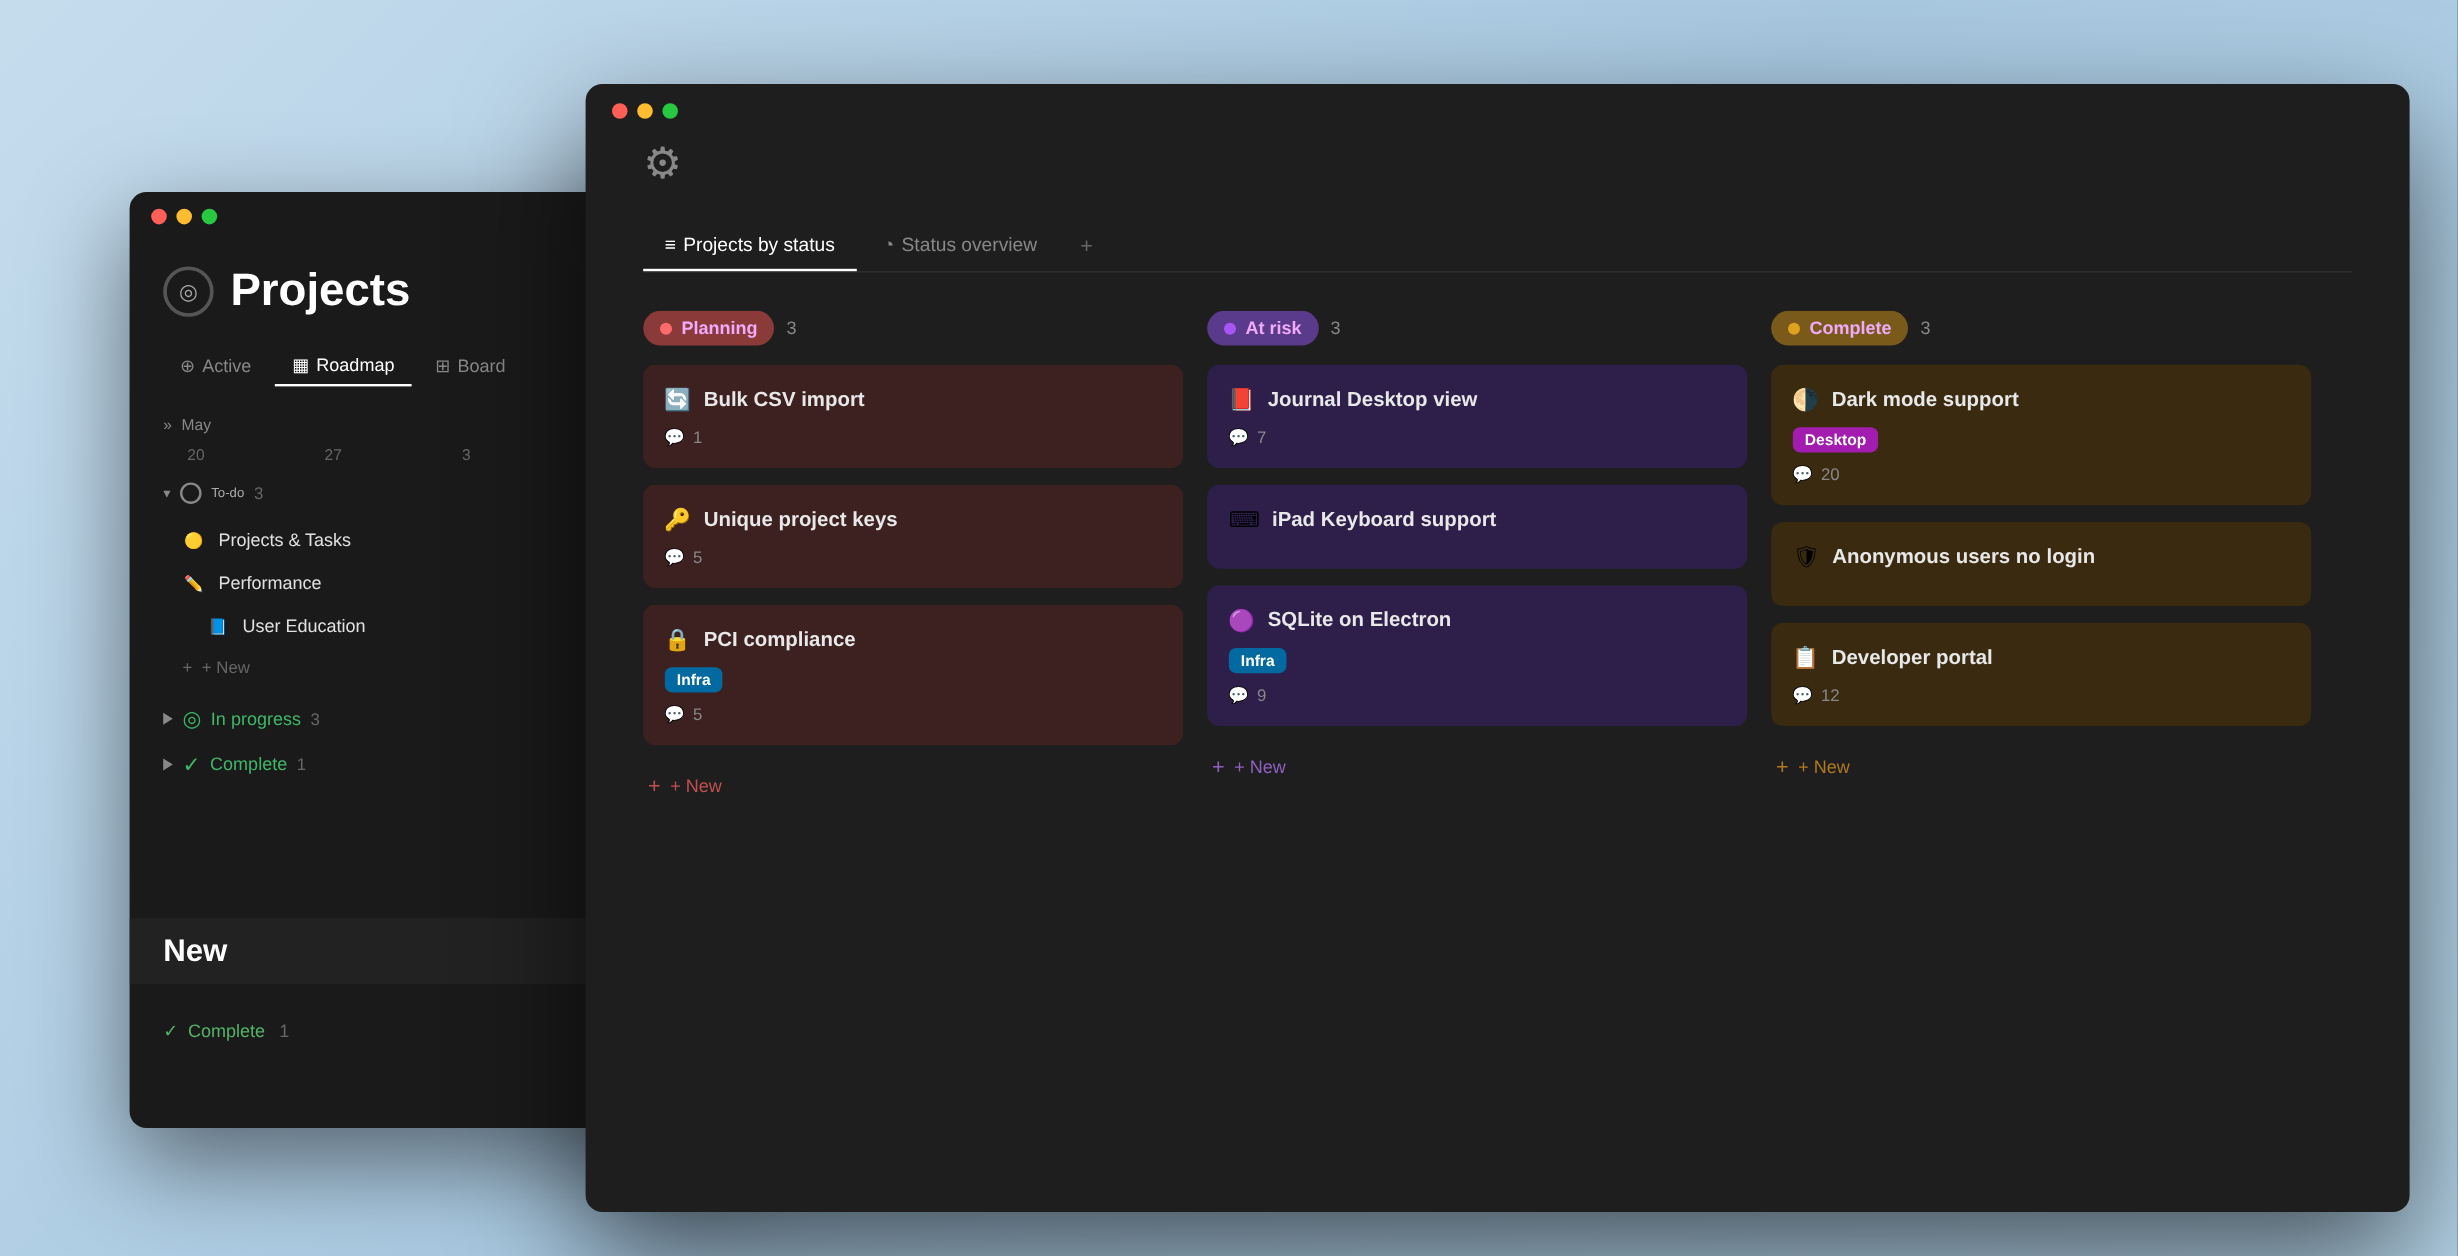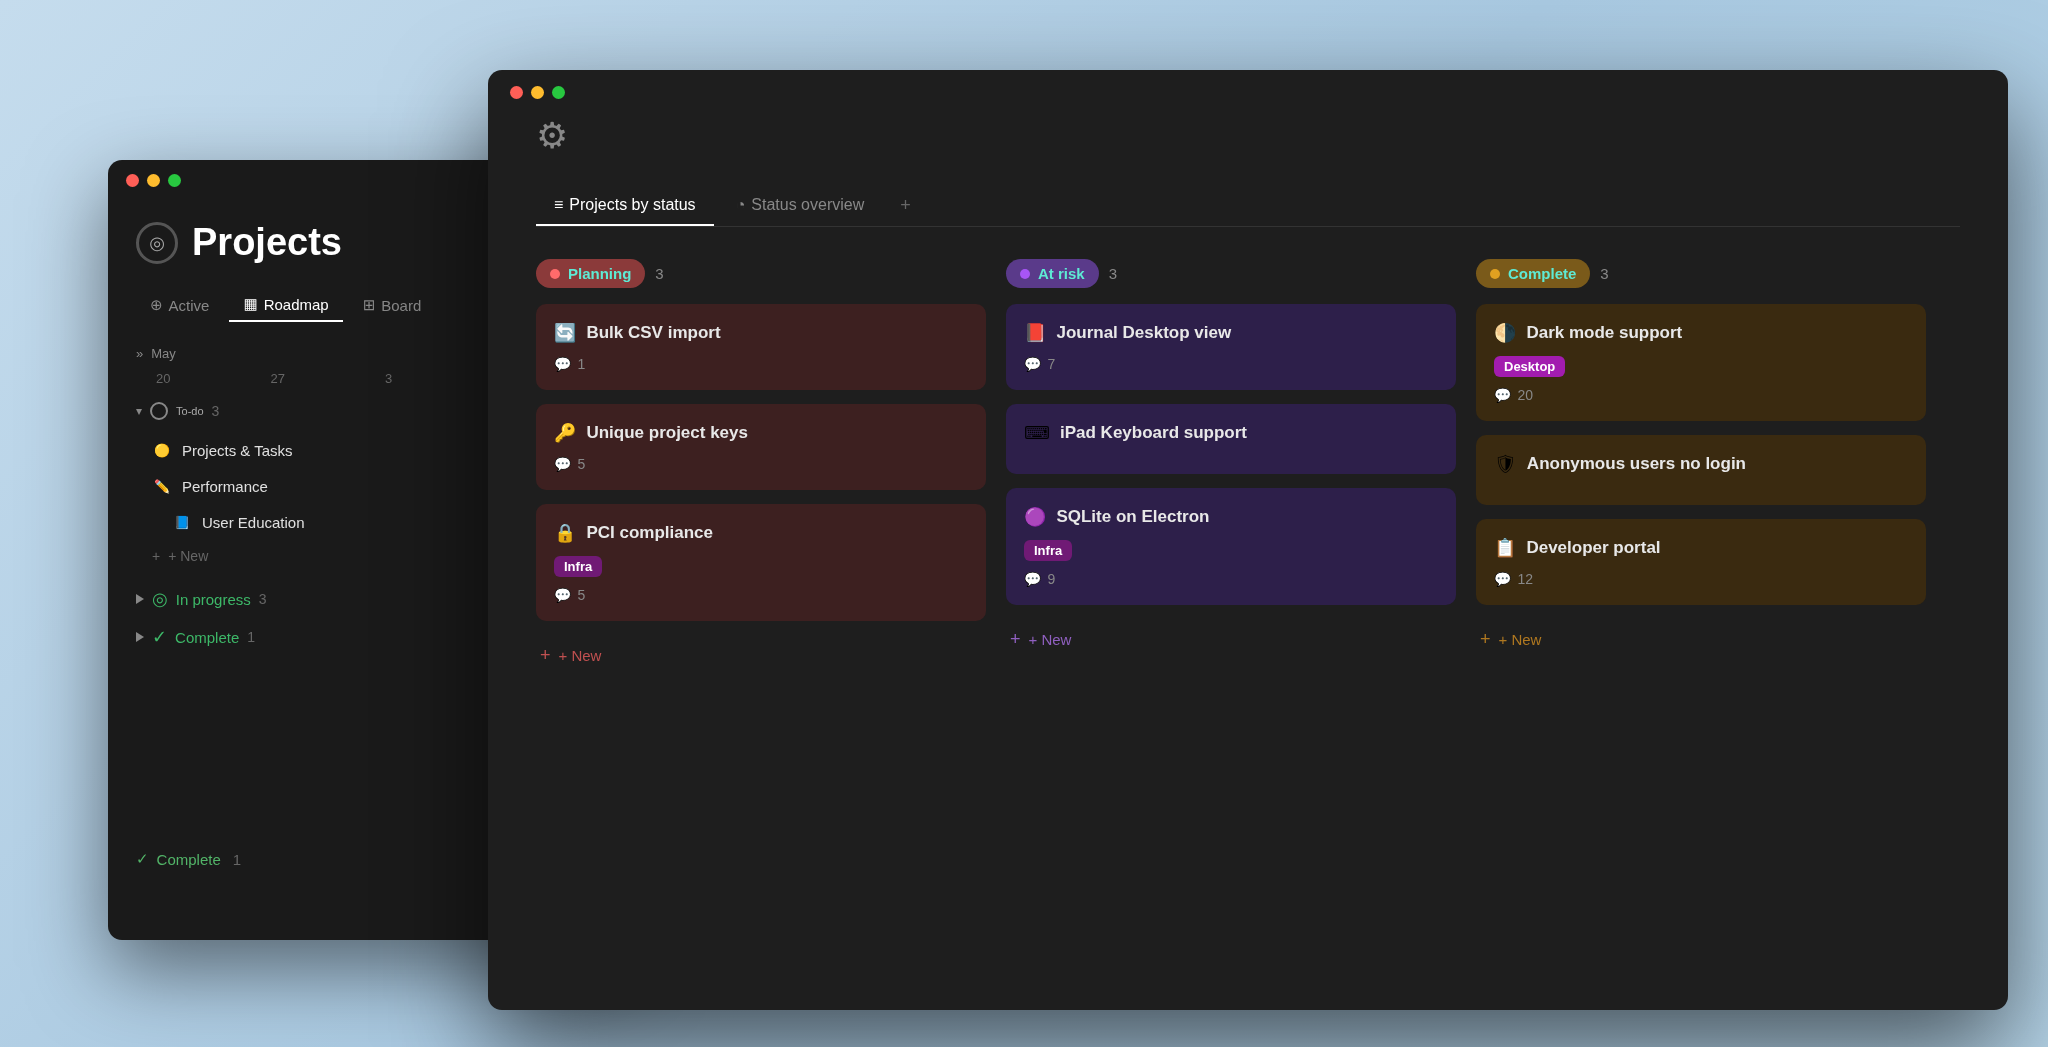--- a/index.html
+++ b/index.html
@@ -324,21 +324,21 @@
     }
 
     .status-pill {
       display: flex;
       align-items: center;
       gap: 8px;
       padding: 6px 14px;
       border-radius: 20px;
       font-size: 15px;
       font-weight: 600;
-      color: #5eead4;
+      color: #f0abfc;
     }
 
     .status-dot {
       width: 10px;
       height: 10px;
       border-radius: 50%;
     }
 
     .status-planning { background: #8b3a3a; }
     .status-at-risk { background: #5a3a8a; }
@@ -388,21 +388,21 @@
     .card-tag {
       display: inline-block;
       padding: 3px 10px;
       border-radius: 6px;
       font-size: 13px;
       font-weight: 600;
       color: #fff;
       margin-bottom: 10px;
     }
 
-    .tag-infra { background: #701a75; }
+    .tag-infra { background: #0369a1; }
     .tag-desktop { background: #a21caf; }
 
     .comment-icon {
       font-size: 14px;
     }
 
     .add-new-kanban {
       display: flex;
       align-items: center;
       gap: 8px;
@@ -519,20 +519,23 @@
       <div class="section-header-collapse">
         <div class="triangle-right"></div>
         <span style="color: #3db868; font-size: 18px;">✓</span>
         <span style="color: #3db868; font-size: 15px;">Complete</span>
         <span style="color: #666; font-size: 14px;">1</span>
       </div>
     </div>
 
   </div>
 
+  <div style="position: absolute; bottom: 120px; left: 0; right: 0; padding: 12px 28px; background: #222;">
+    <span style="font-size: 26px; font-weight: 800; color: #ffffff;">New</span>
+  </div>
 
   <div style="position: absolute; bottom: 60px; left: 0; right: 0; padding: 12px 28px;">
     <div class="complete-row">
       <span style="color: #52b468;">✓</span>
       <span style="color: #52b468; font-size: 15px;">Complete</span>
       <span class="complete-count">1</span>
     </div>
   </div>
 </div>
 

